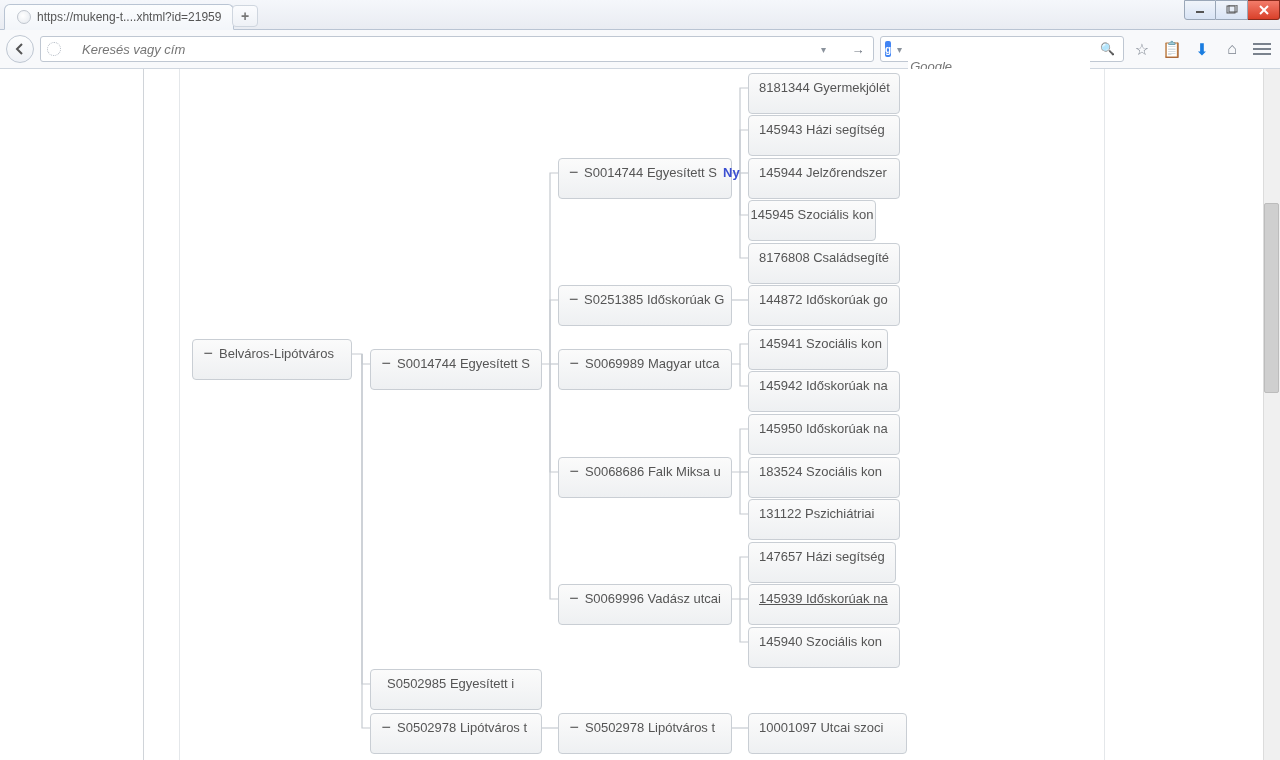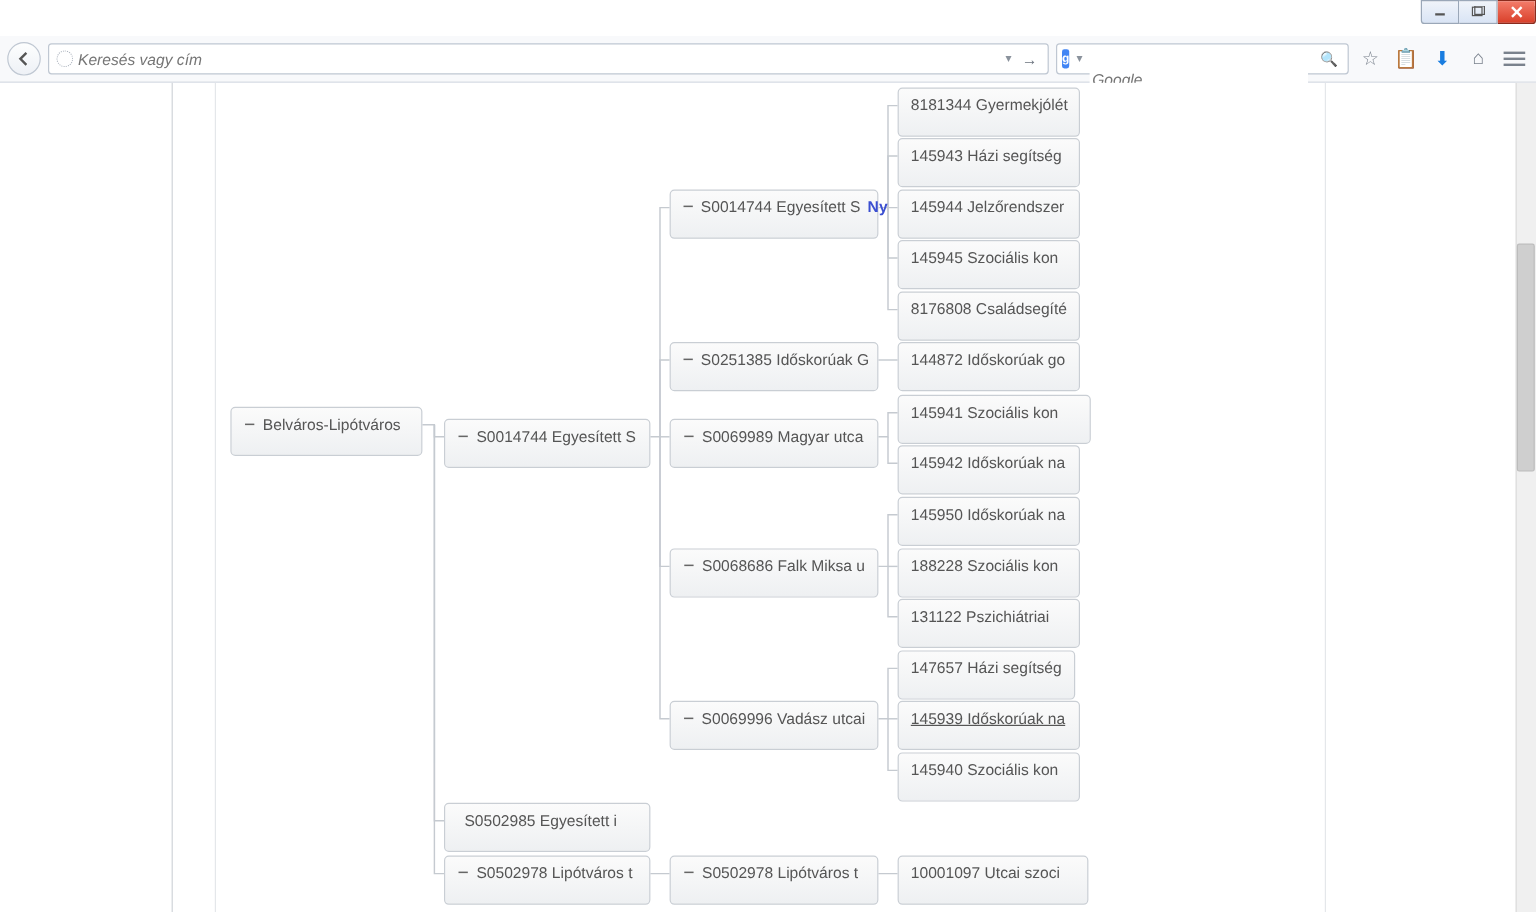--- a/index.html
+++ b/index.html
@@ -13,21 +13,21 @@
   .win-btn.min { background:linear-gradient(#f0f4fa,#d9e4f5); border:1px solid #9aa7b8; border-radius:0 0 0 3px; }
   .win-btn.max { background:linear-gradient(#f0f4fa,#d9e4f5); border:1px solid #9aa7b8; border-left:none; }
   .win-btn.close { background:linear-gradient(#f37c6a,#d9402a); border:1px solid #8a2b1d; border-left:none; border-radius:0 0 3px 0; color:#fff; font-weight:bold; }
   .tab-strip { position:absolute; top:0; left:0; right:0; height:30px; background:linear-gradient(#f5f7fb,#e9ecf2); border-bottom:1px solid #b9c4d3; }
   .tab { position:absolute; bottom:-1px; left:4px; height:26px; padding:0 12px; background:linear-gradient(#fcfdfe,#f3f6fa); border:1px solid #b9c4d3; border-bottom:1px solid #f3f6fa; border-radius:6px 6px 0 0; display:flex; align-items:center; gap:6px; font-size:12px; color:#555;}
   .tab .page-icon { width:14px; height:14px; border:1px solid #c0c6ce; border-radius:50%; background:radial-gradient(circle at 40% 40%, #fff, #e4e8ee); }
   .newtab { position:absolute; left:232px; bottom:2px; width:26px; height:22px; border:1px solid #cfd6df; background:linear-gradient(#fbfcfe,#eef1f6); border-radius:4px; display:flex; align-items:center; justify-content:center; color:#777; font-size:14px; font-weight:bold;}
   .nav-bar { position:absolute; top:30px; left:0; right:0; height:39px; background:#f8f9fb; border-bottom:1px solid #cfd6df; display:flex; align-items:center; padding:0 6px; gap:6px;}
   .nav-back { width:28px; height:28px; border:1px solid #bfc7d2; border-radius:50%; background:linear-gradient(#fdfefe,#eef1f6); display:flex; align-items:center; justify-content:center; color:#555; font-size:14px;}
   .url-wrap { flex:1; display:flex; align-items:center; }
-  .url-box { flex:1; height:26px; border:1px solid #bfc7d2; border-radius:3px; background:#fff; display:flex; align-items:center; padding:0 6px; gap:2px; }
+  .url-box { flex:1; height:26px; border:1px solid #bfc7d2; border-radius:3px; background:#fff; display:flex; align-items:center; padding:0 6px; gap:19px; }
   .url-box .globe { width:14px; height:14px; border:1px dotted #b0b7c1; border-radius:50%; }
   .url-box input { flex:1; border:none; outline:none; font-style:italic; color:#9aa2ad; font-size:13px; }
   .url-box .chev { color:#8a929c; font-size:10px; padding:0 4px; }
   .url-box .go { width:18px; height:18px; display:flex; align-items:center; justify-content:center; color:#6b737e; font-size:13px; font-weight:bold; }
   .search-wrap { width:244px; height:26px; border:1px solid #bfc7d2; border-radius:3px; background:#fff; display:flex; align-items:center; padding:0 4px; gap:6px;}
   .search-wrap .g { width:16px; height:16px; background:#4285f4; color:#fff; font-size:10px; font-weight:bold; display:flex; align-items:center; justify-content:center; border-radius:2px;}
   .search-wrap .chev { color:#8a929c; font-size:10px; }
   .search-wrap input { flex:1; border:none; outline:none; font-style:italic; color:#9aa2ad; font-size:13px;margin-top:34px; }
   .search-wrap .mag { color:#6b737e; font-size:12px; padding:0 4px; }
   .toolbtn { width:24px; height:24px; display:flex; align-items:center; justify-content:center; color:#7a828d; font-size:16px;}
@@ -62,20 +62,27 @@
   .node .toggle-none { width:0; display:inline-block; }
   .badge { color:#3b4fd1; font-weight:bold; }
 
   svg.connectors { position:absolute; left:0; top:0; width:900px; height:700px; pointer-events:none; }
   svg.connectors path { fill:none; stroke:#c5cad0; stroke-width:1.2; }
 </style>
 </head>
 <body>
 
 <div class="win-chrome">
+  <div class="tab-strip">
+    <div class="tab">
+      <span class="page-icon"></span>
+      <span>https://mukeng-t....xhtml?id=21959</span>
+    </div>
+    <div class="newtab">+</div>
+  </div>
   <div class="win-buttons">
     <div class="win-btn min">
       <svg width="10" height="8">
           <line x1="1" y1="6" x2="9" y2="6" stroke="#555" stroke-width="2"></line>
         </svg>
     </div>
     <div class="win-btn max">
       <svg width="12" height="10">
           <rect x="1" y="1" width="8" height="7" fill="none" stroke="#555"></rect>
           <rect x="3" y="0" width="8" height="7" fill="none" stroke="#555"></rect>
@@ -221,43 +228,43 @@
 
     <div class="node" style="left:556px; top:4px;  width:152px;">
         <span>8181344 Gyermekjólét</span>
       </div>
     <div class="node" style="left:556px; top:46px; width:152px;">
         <span>145943 Házi segítség</span>
       </div>
     <div class="node" style="left:556px; top:89px; width:152px;">
         <span>145944 Jelzőrendszer</span>
       </div>
-    <div class="node" style="left:556px; top:131px;width:152px;">
+    <div class="node" style="left:556px; top:131px;width:128px;justify-content:center;">
         <span>145945 Szociális kon</span>
       </div>
     <div class="node" style="left:556px; top:174px;width:152px;">
         <span>8176808 Családsegíté</span>
       </div>
 
     <div class="node" style="left:556px; top:216px;width:152px;">
         <span>144872 Időskorúak go</span>
       </div>
 
-    <div class="node" style="left:556px; top:260px;width:161px;">
+    <div class="node" style="left:556px; top:260px;width:140px;">
         <span>145941 Szociális kon</span>
       </div>
     <div class="node" style="left:556px; top:302px;width:152px;">
         <span>145942 Időskorúak na</span>
       </div>
 
     <div class="node" style="left:556px; top:345px;width:152px;">
         <span>145950 Időskorúak na</span>
       </div>
     <div class="node" style="left:556px; top:388px;width:152px;">
-        <span>188228 Szociális kon</span>
+        <span>183524 Szociális kon</span>
       </div>
     <div class="node" style="left:556px; top:430px;width:152px;">
         <span>131122 Pszichiátriai</span>
       </div>
 
     <div class="node" style="left:556px; top:473px;width:148px;">
         <span>147657 Házi segítség</span>
       </div>
     <div class="node" style="left:556px; top:515px;width:152px;text-decoration:underline;">
         <span>145939 Időskorúak na</span>

